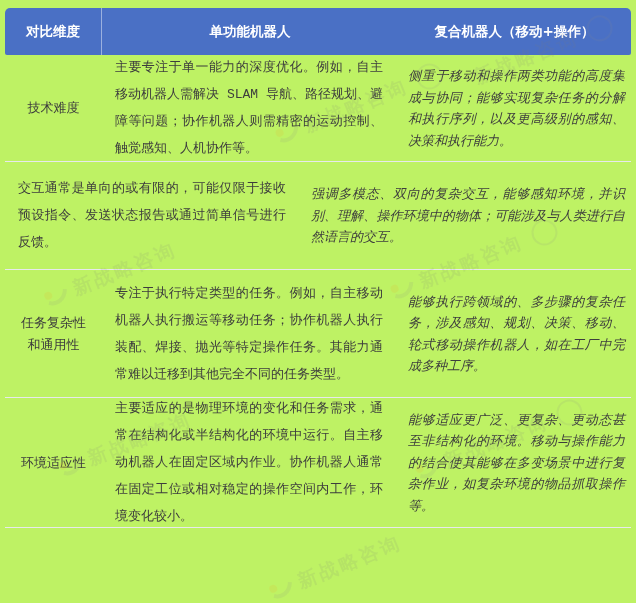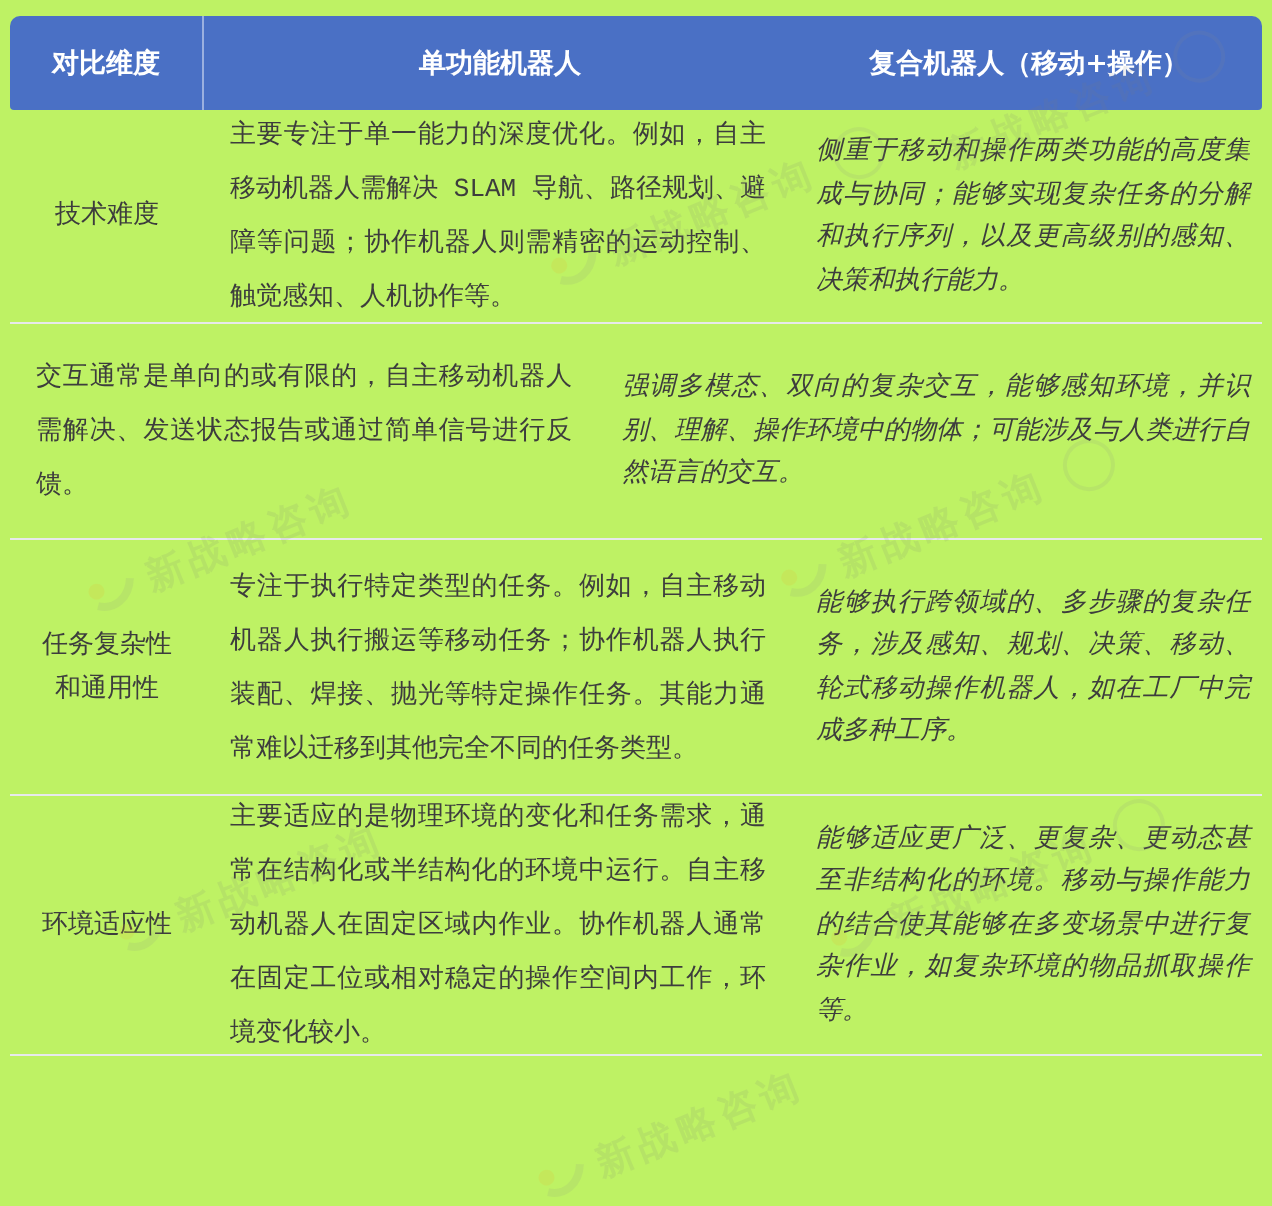--- a/index.html
+++ b/index.html
@@ -61,21 +61,21 @@
 
     <div class="trow r1">
       <div class="td1">
           <span>技术难度</span>
         </div>
       <div class="td2">主要专注于单一能力的深度优化。例如，自主移动机器人需解决 SLAM 导航、路径规划、避障等问题；协作机器人则需精密的运动控制、触觉感知、人机协作等。</div>
       <div class="td3">侧重于移动和操作两类功能的高度集成与协同；能够实现复杂任务的分解和执行序列，以及更高级别的感知、决策和执行能力。</div>
     </div>
 
     <div class="trow r2">
-      <div class="td2">交互通常是单向的或有限的，自主移动机器人需解决、发送状态报告或通过简单信号进行反馈。</div>
+      <div class="td2">交互通常是单向的或有限的，可能仅限于接收预设指令、发送状态报告或通过简单信号进行反馈。</div>
       <div class="td3">强调多模态、双向的复杂交互，能够感知环境，并识别、理解、操作环境中的物体；可能涉及与人类进行自然语言的交互。</div>
     </div>
 
     <div class="trow r3">
       <div class="td1">
           <span>任务复杂性和通用性</span>
         </div>
       <div class="td2">专注于执行特定类型的任务。例如，自主移动机器人执行搬运等移动任务；协作机器人执行装配、焊接、抛光等特定操作任务。其能力通常难以迁移到其他完全不同的任务类型。</div>
       <div class="td3">能够执行跨领域的、多步骤的复杂任务，涉及感知、规划、决策、移动、轮式移动操作机器人，如在工厂中完成多种工序。</div>
     </div>

